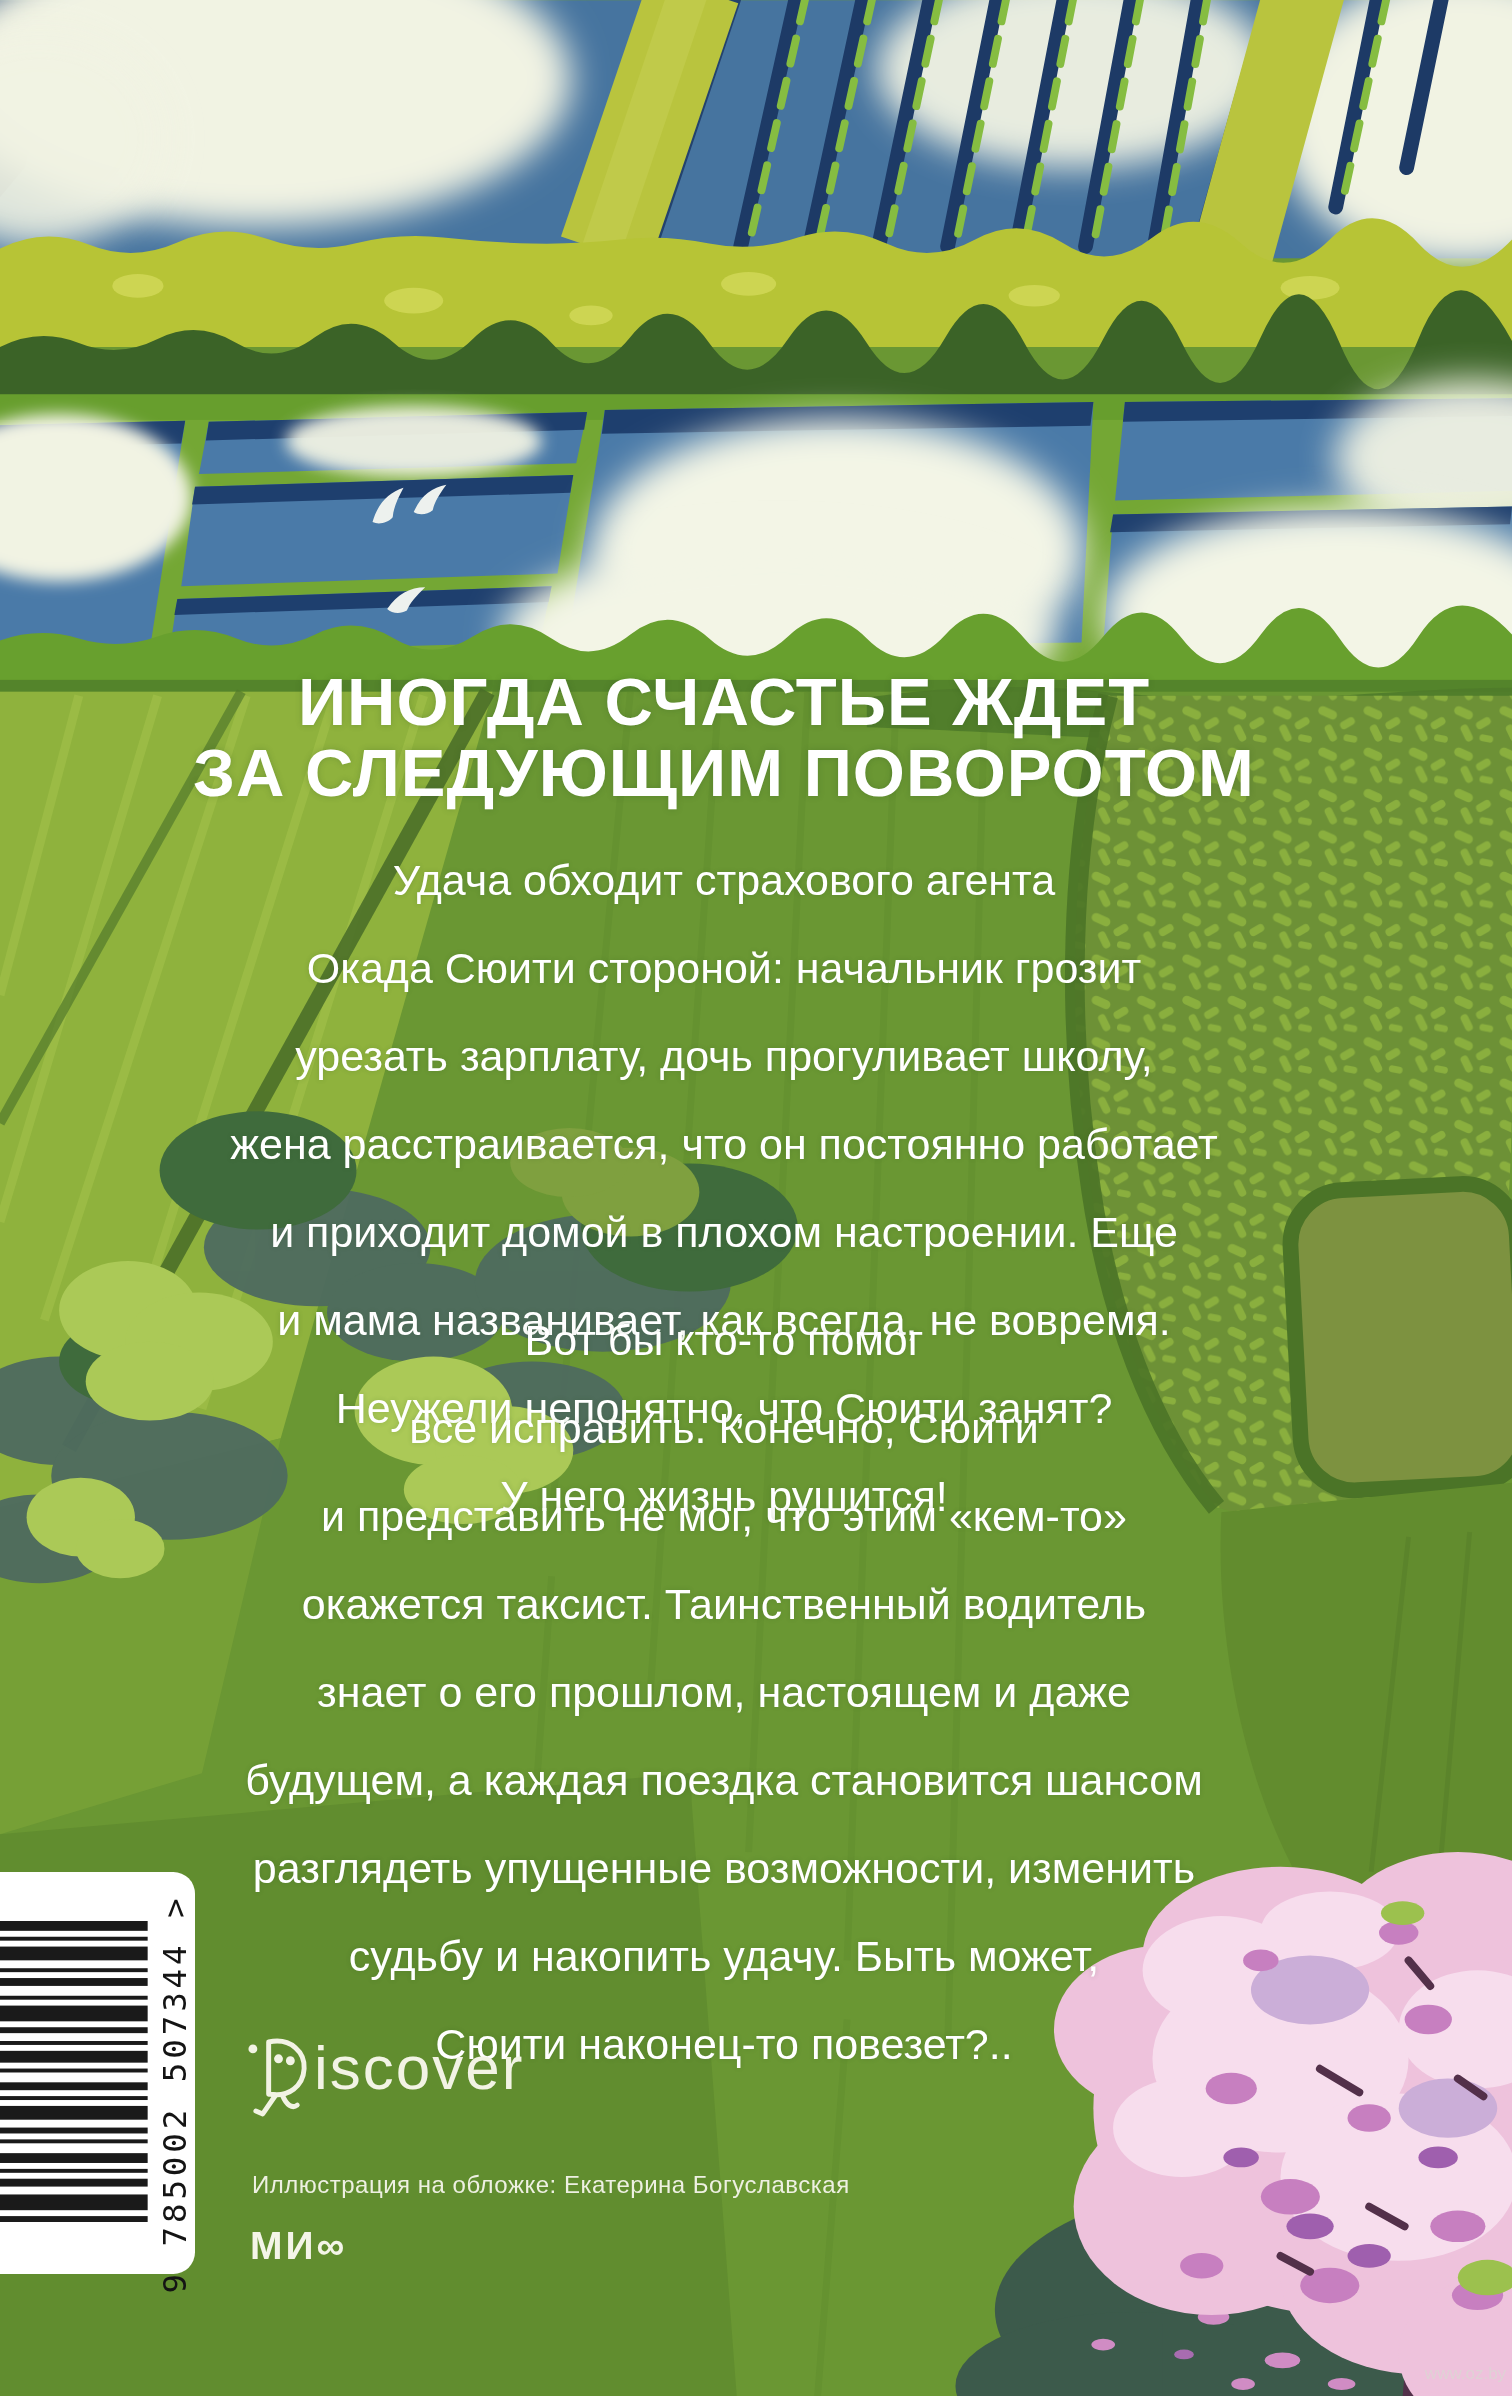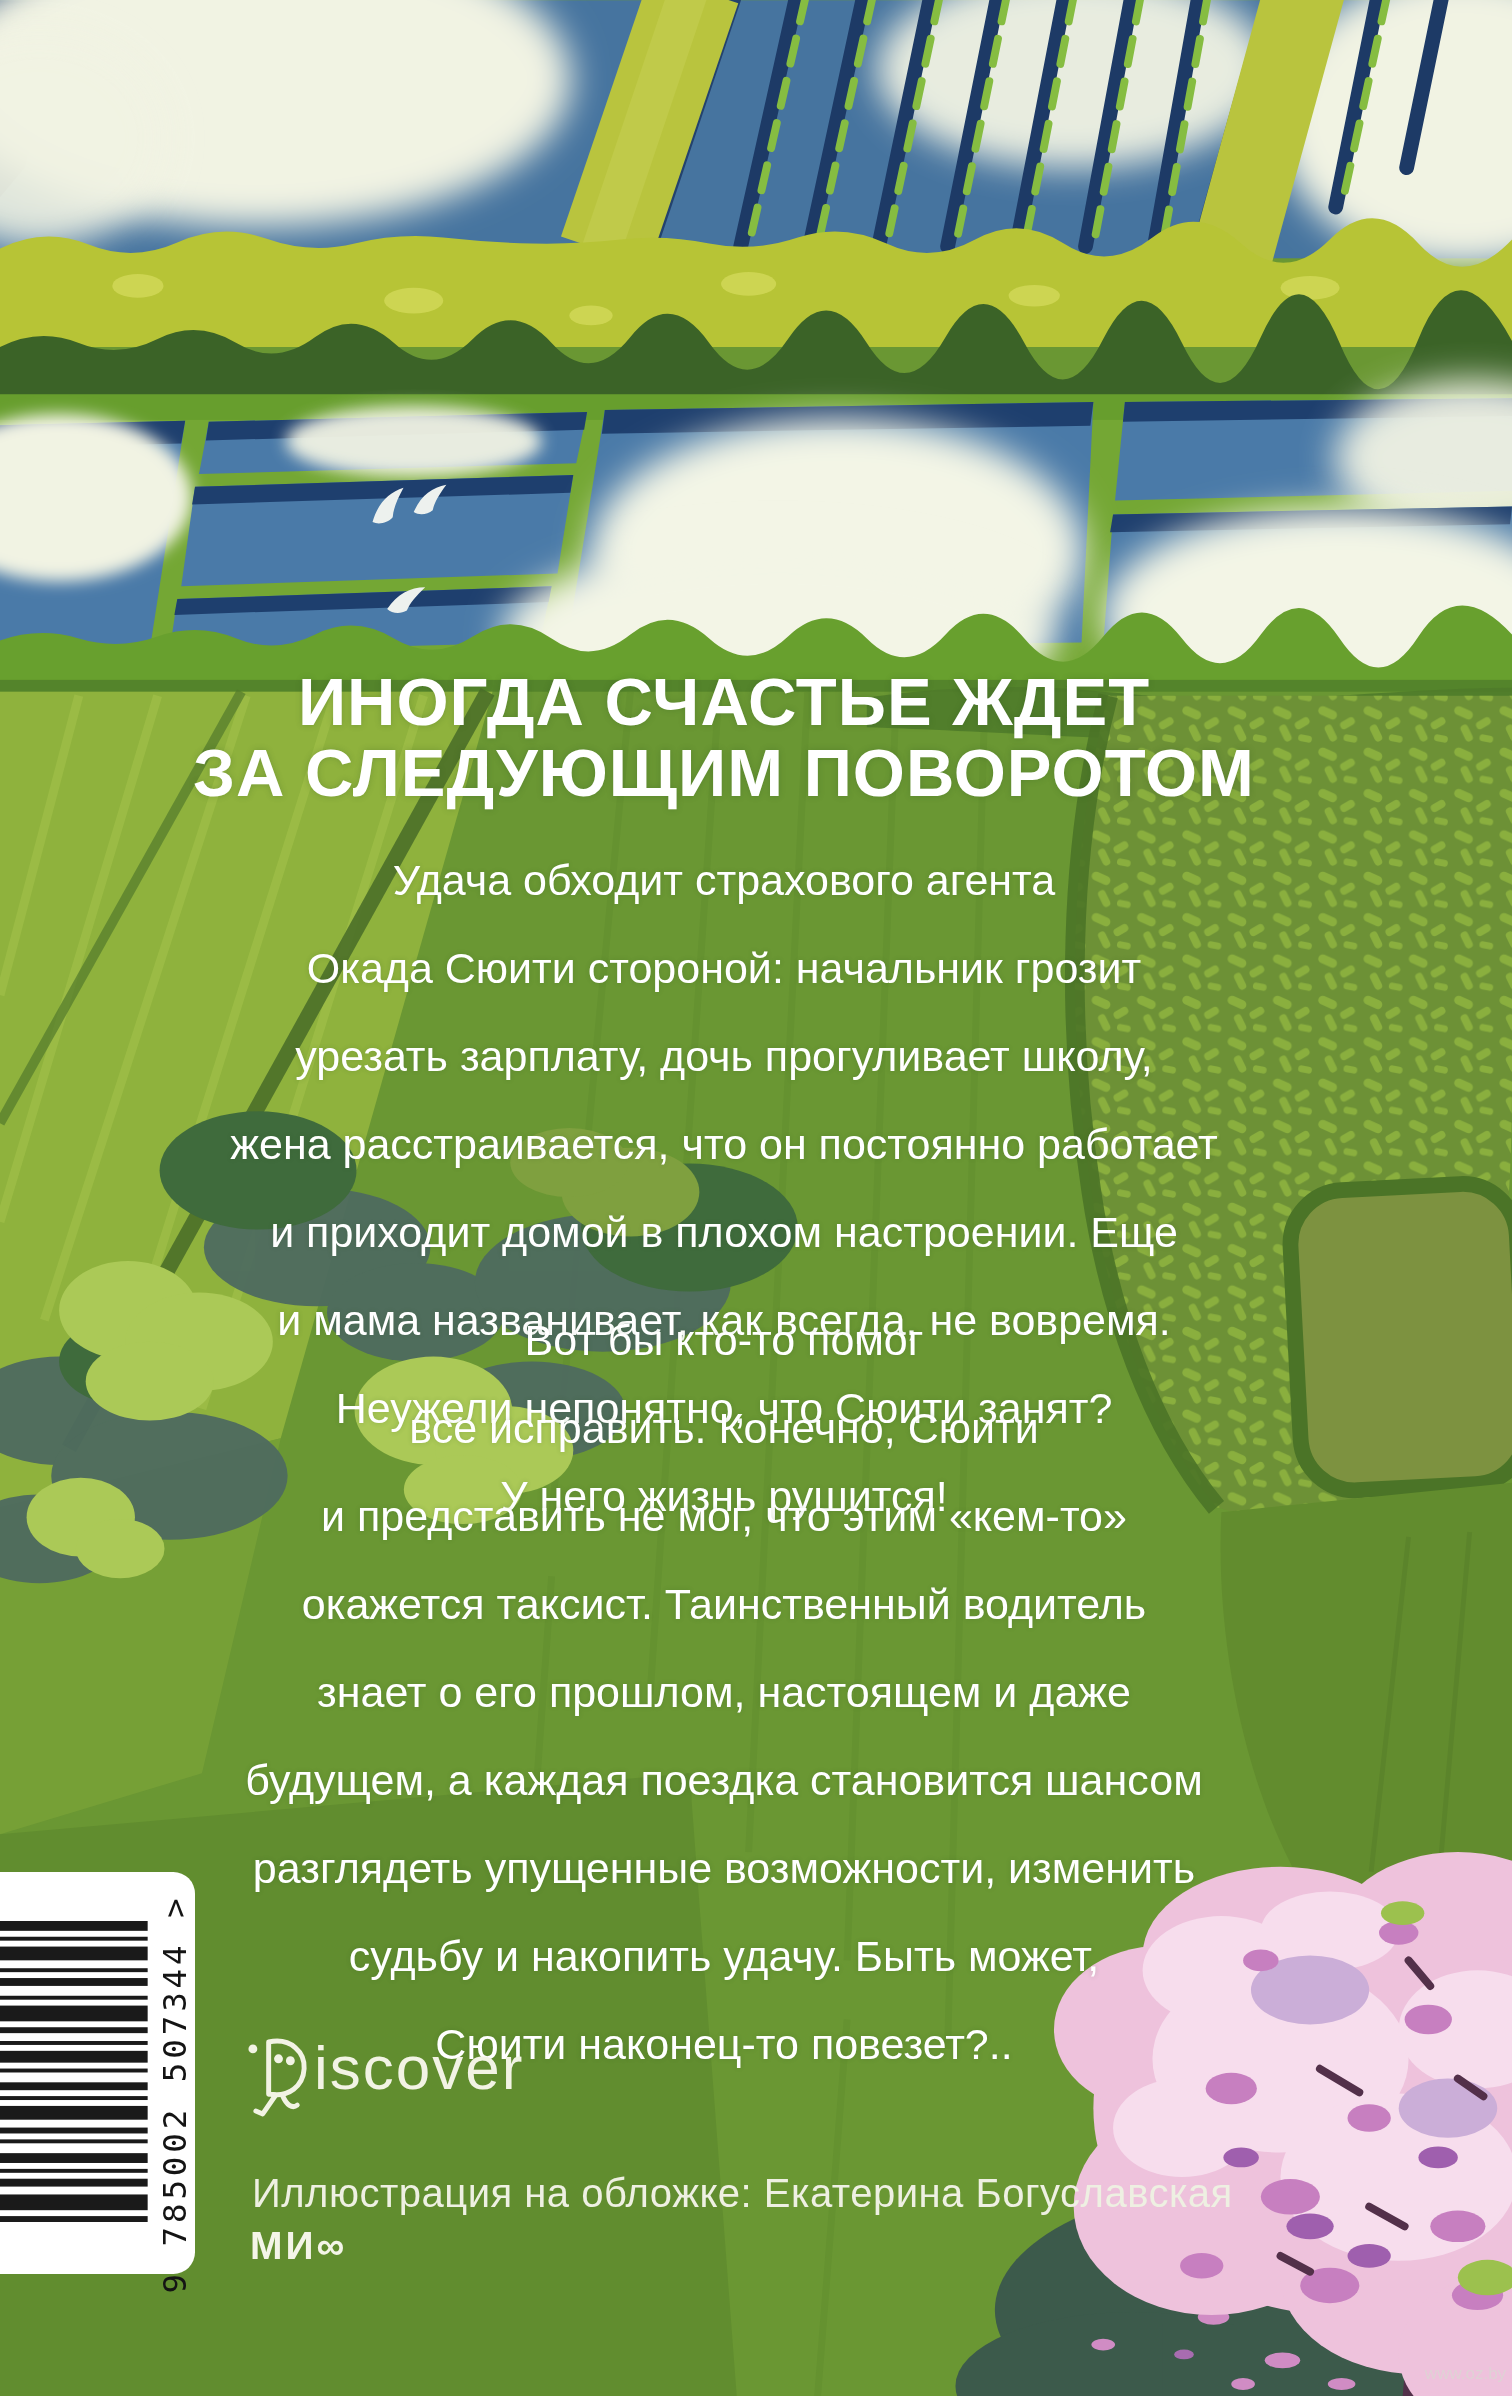--- a/index.html
+++ b/index.html
@@ -34,21 +34,21 @@
   }
   .discover{
     position:absolute;left:246px;top:2035px;display:flex;align-items:flex-start;
     color:#f2f3e4;
   }
   .discover .dtext{
     font-size:62px;line-height:61px;letter-spacing:2px;margin-left:1px;margin-top:2px;
   }
   .credit{
     position:absolute;left:252px;top:2171px;color:#eef0e2;
-    font-size:40px;letter-spacing:0.5px;
+    font-size:24px;letter-spacing:0.5px;
   }
   .mif{
     position:absolute;left:250px;top:2224px;color:#f4f5e8;
     font-size:39px;font-weight:700;letter-spacing:3px;
   }
   .watermark{
     position:absolute;right:5.9px;top:2364px;color:rgba(214,220,208,.6);font-size:17px;
   }
 </style>
 </head>

